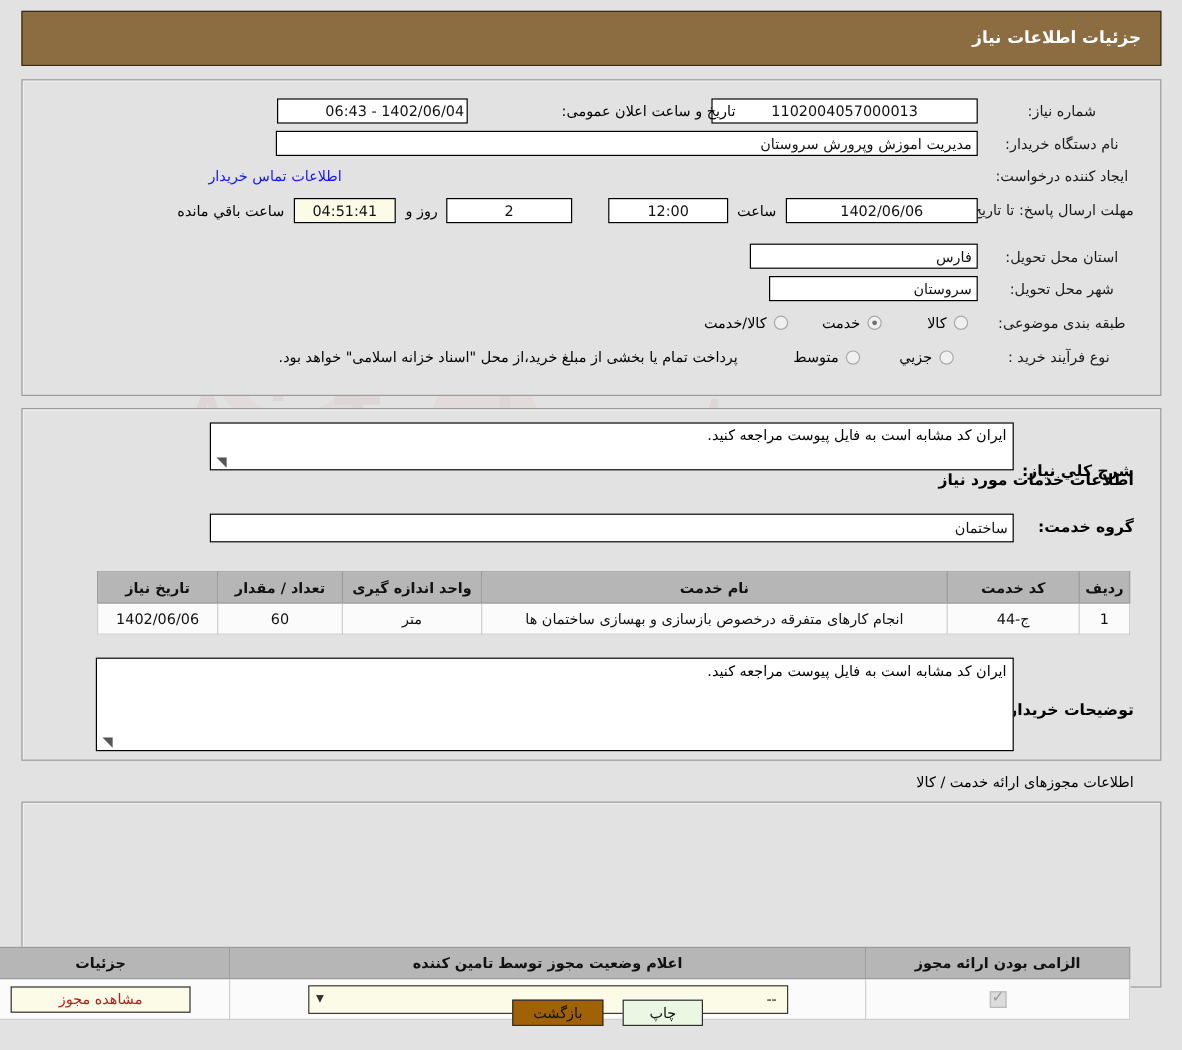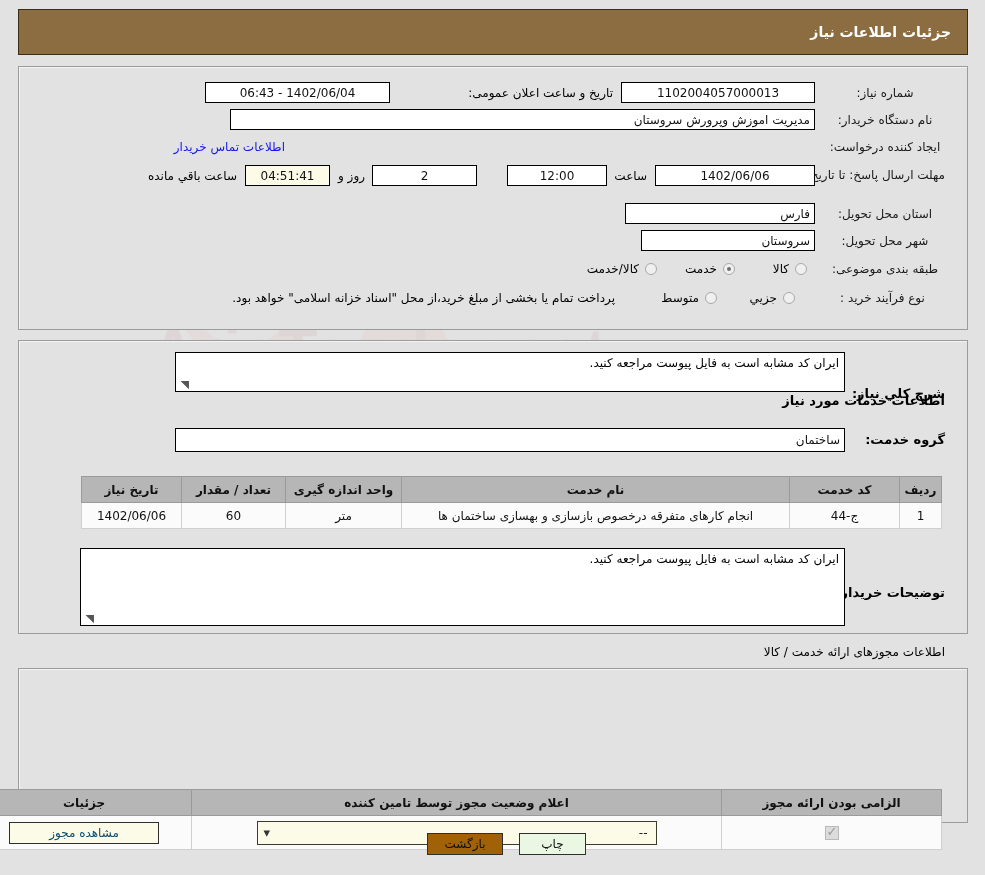--- a/index.html
+++ b/index.html
@@ -245,21 +245,21 @@
   }
   .btn-cell {
     display: block;
     margin: 0 auto;
     width: 150px; height: 22px;
     background: #fbfbe8;
     border: 1px solid #2e2e2e;
     font-size: 12px;
     line-height: 20px;
     text-align: center;
-    color: #0c4a6e;
+    color: #b91c1c;
     cursor: pointer;
   }
 
   
   .fbtn {
     position: absolute;
     height: 22px;
     border: 1px solid #2f2f2f;
     font-size: 12px;
     line-height: 20px;
@@ -282,23 +282,23 @@
     <div class="wm-text">AriaTender.net</div>
   </div>
 
   <div class="title-bar">
     <div class="t">جزئیات اطلاعات نیاز</div>
   </div>
 
   <div class="panel" style="left:18px; top:66px; width:950px; height:264px;"></div>
 
   <div class="lbl" style="right:40px; top:86px; width:120px;">شماره نیاز:</div>
-  <div class="txt center" style="right:170px; top:82px; width:194px;">1102004057000013</div>
+  <div class="txt center" style="right:170px; top:82px; width:222px;">1102004057000013</div>
   <div class="inline-lbl" style="right:372px; top:86px;">تاریخ و ساعت اعلان عمومی:</div>
-  <div class="txt center" style="right:595px; top:82px; width:185px;">1402/06/04 - 06:43</div>
+  <div class="txt center" style="right:595px; top:82px; width:159px;text-align:right;">1402/06/04 - 06:43</div>
 
   <div class="lbl" style="right:40px; top:113px; width:120px;">نام دستگاه خریدار:</div>
   <div class="txt" style="right:170px; top:109px; width:585px;">مدیریت اموزش وپرورش سروستان</div>
 
   <div class="lbl" style="right:40px; top:140px; width:120px;">ایجاد کننده درخواست:</div>
   <div class="link" style="right:700px; top:140px;">اطلاعات تماس خریدار</div>
 
   <div class="lbl" style="right:40px; top:167px; width:125px; line-height:16px;">مهلت ارسال پاسخ: تا تاریخ:</div>
   <div class="txt center" style="right:170px; top:165px; width:160px;">1402/06/06</div>
   <div class="inline-lbl" style="right:338px; top:169px;">ساعت</div>

